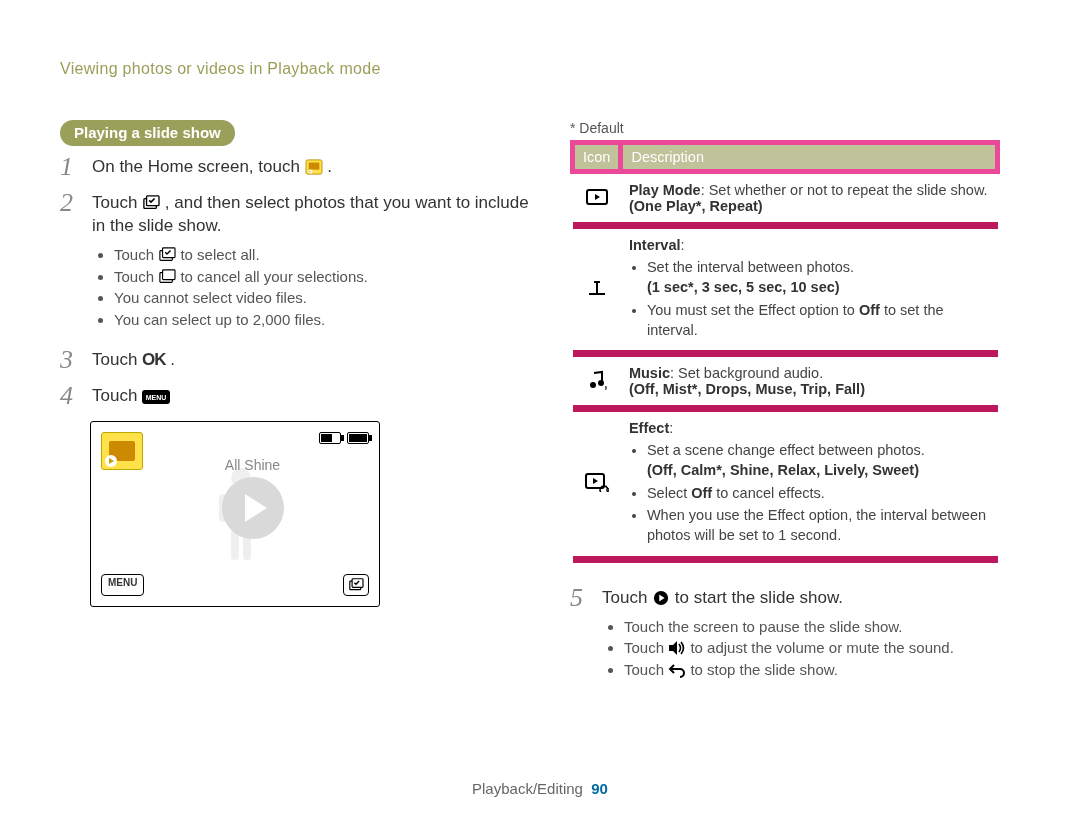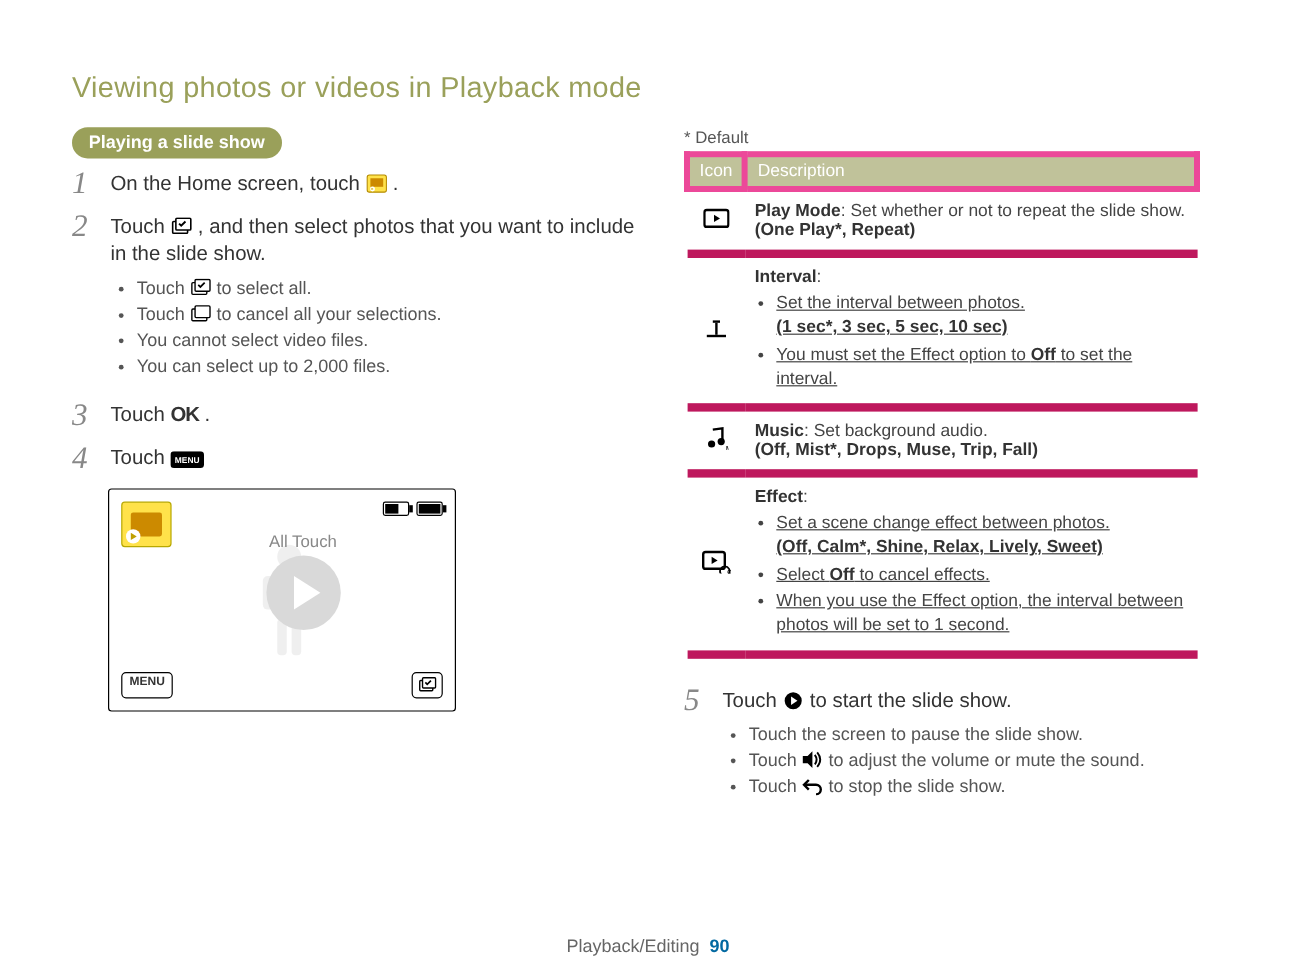--- a/index.html
+++ b/index.html
@@ -1,18 +1,18 @@
 <!DOCTYPE html>
 <html><head>
 <meta charset="utf-8">
 <style>
   * { box-sizing: border-box; margin: 0; padding: 0; }
   html, body { width: 1080px; height: 815px; background: #fff; font-family: Arial, Helvetica, sans-serif; color: #333; }
   .page { width: 1080px; height: 815px; padding: 60px 60px 20px 60px; position: relative; }
-  .page-header { color: #9aa05a; font-size: 24px; font-weight: 400; letter-spacing: 0.3px; margin-bottom: 18px; }
+  .page-header { color: #9aa05a; font-size: 16px; font-weight: 400; letter-spacing: 0.3px; margin-bottom: 42px; }
   .columns { display: flex; gap: 40px; }
   .col { width: 470px; }
   .col-right { width: 430px; }
 
   .pill { display: inline-block; background: #9aa05a; color: #fff; border-radius: 14px; padding: 4px 14px 5px 14px; font-size: 15px; font-weight: 700; margin-bottom: 8px; }
   .intro { font-size: 15px; line-height: 1.35; color: #555; margin-bottom: 22px; }
 
   .steps { list-style: none; }
   .steps > li { display: flex; gap: 10px; margin-bottom: 10px; }
   .step-num { font-family: Georgia, 'Times New Roman', serif; font-style: italic; font-size: 26px; color: #888; line-height: 1; width: 22px; flex-shrink: 0; }
@@ -44,21 +44,21 @@
   .select-chip { width: 26px; height: 22px; border:1.5px solid #000; border-radius:4px; display:flex; align-items:center; justify-content:center; }
 
   
   .default-note { text-align: left; font-size: 14px; color: #555; margin-bottom: 4px; }
   table.opts { border-collapse: collapse; width: 100%; font-size: 14.5px; }
   table.opts th { background: #c0c29a; color: #fff; font-weight: 400; text-align: left; padding: 4px 8px; border: 5px solid #ec4899; }
   table.opts th.c1 { width: 44px; }
   table.opts td { border-bottom: 7px solid #be185d; padding: 8px 8px; vertical-align: top; color: #444; }
   table.opts td.ic { text-align:center; vertical-align: middle; }
   .td-title { font-weight: 700; color: #333; }
-  .desc-list { list-style: disc; margin: 4px 0 0 18px; text-decoration: underline; }
+  .desc-list { list-style: disc; margin: 4px 0 0 18px; }
   .desc-list li { line-height: 1.4; margin-bottom: 2px; }
 
   .footer { position: absolute; bottom: 18px; left: 0; right: 0; text-align: center; font-size: 15px; color: #666; }
   .pgno { font-weight: 700; color: #0369a1; }
 </style>
 </head>
 <body>
 
 <div class="page">
   <div class="page-header">Viewing photos or videos in Playback mode</div>
@@ -171,21 +171,21 @@
         </div>
         <svg class="ghost" viewBox="0 0 60 100">
             <circle cx="30" cy="14" r="10" fill="#000"></circle>
             <rect x="18" y="26" width="24" height="40" rx="6" fill="#000"></rect>
             <rect x="8" y="30" width="10" height="28" rx="4" fill="#000"></rect>
             <rect x="42" y="30" width="10" height="28" rx="4" fill="#000"></rect>
             <rect x="20" y="66" width="8" height="30" rx="3" fill="#000"></rect>
             <rect x="32" y="66" width="8" height="30" rx="3" fill="#000"></rect>
           </svg>
         <div class="df-center">
-          <div class="allplay">All Touch</div>
+          <div class="allplay">All Shine</div>
           <div class="big-play"></div>
         </div>
         <div class="df-bottom">
           <div class="chip">MENU</div>
           <div class="select-chip">
             <svg width="16" height="14" viewBox="0 0 20 18">
                 <rect x="2" y="4" width="14" height="11" rx="1" fill="none" stroke="#000" stroke-width="1.5"></rect>
                 <rect x="5" y="1" width="14" height="11" rx="1" fill="#fff" stroke="#000" stroke-width="1.5"></rect>
                 <path d="M8 6 l2 2 l4 -4" fill="none" stroke="#000" stroke-width="1.8"></path>
               </svg>

